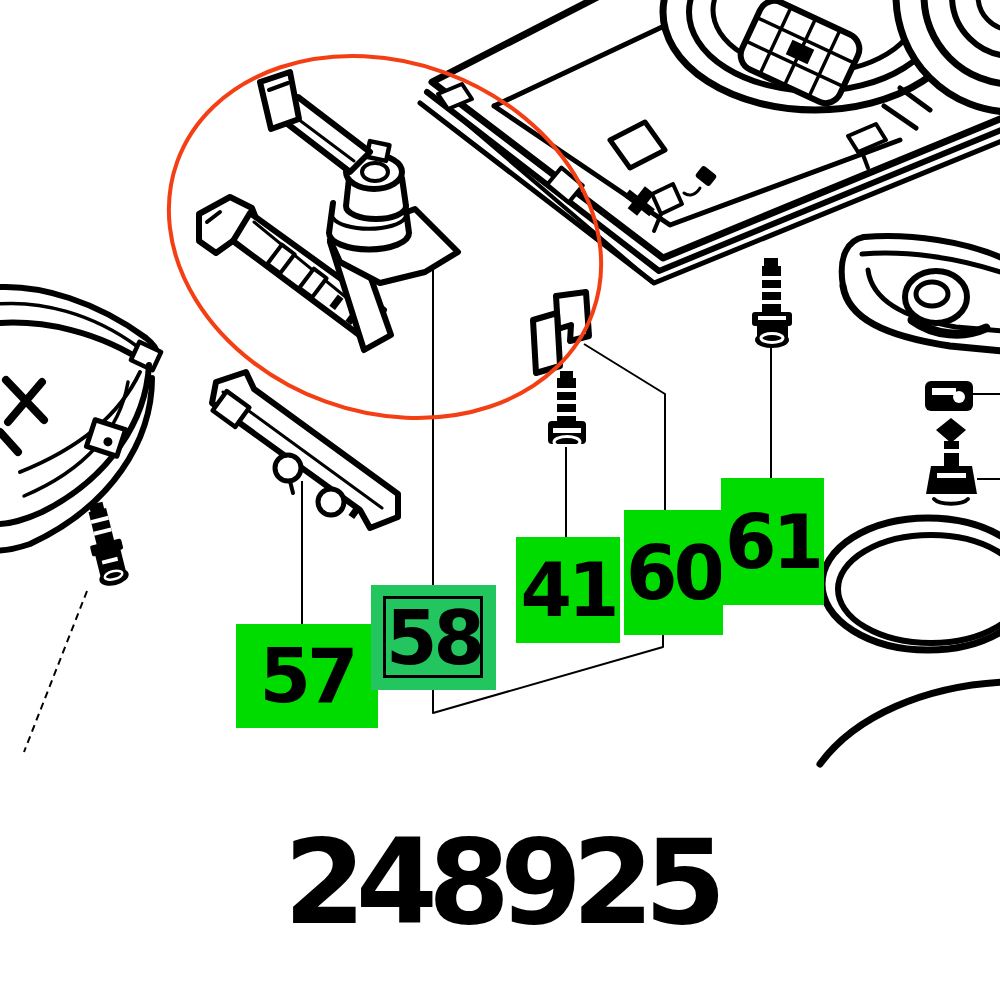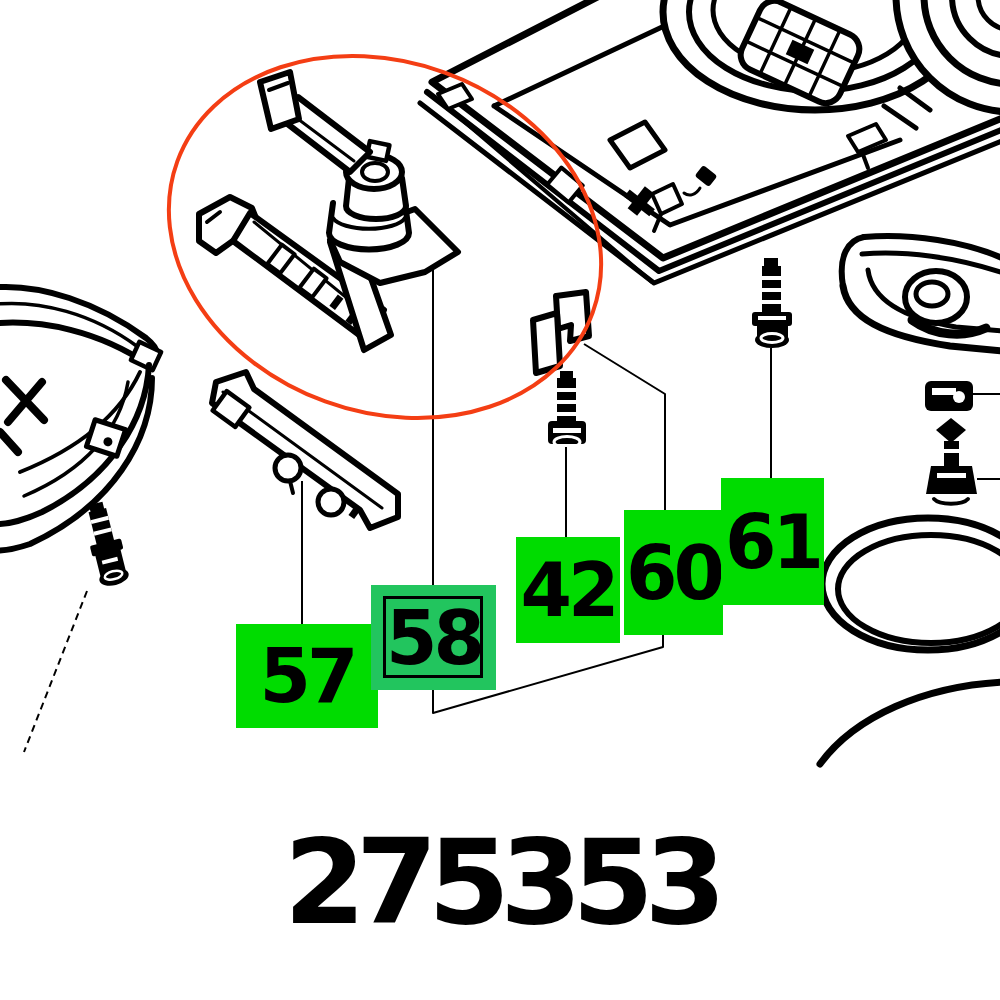--- a/index.html
+++ b/index.html
@@ -235,24 +235,24 @@
 </svg>
 
   <div class="callout green" id="c57">
     <span class="num">57</span>
   </div>
   <div class="callout red" id="c58">
     <span class="inner-frame"></span>
     <span class="num">58</span>
   </div>
   <div class="callout green" id="c59">
-    <span class="num">42</span>
+    <span class="num">41</span>
   </div>
   <div class="callout green" id="c60">
     <span class="num">60</span>
   </div>
   <div class="callout green" id="c61">
     <span class="num">61</span>
   </div>
 
-  <div class="part-number">275353</div>
+  <div class="part-number">248925</div>
 
 </div>
 
 </body></html>

